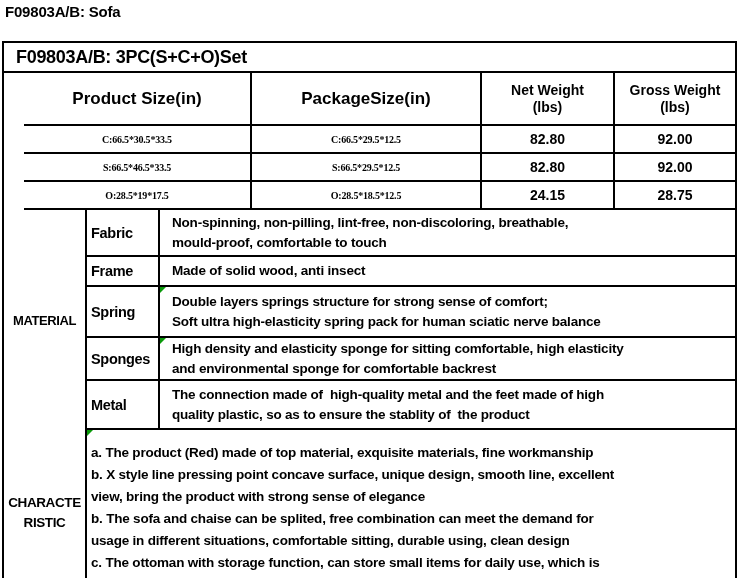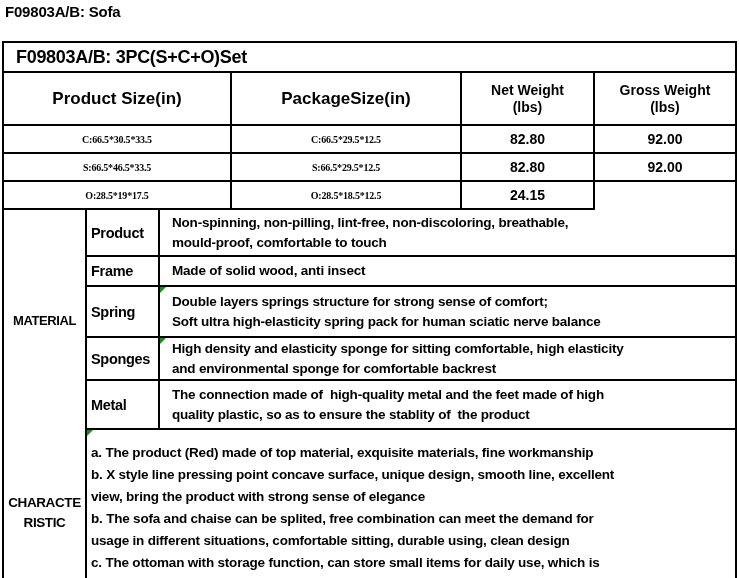--- a/index.html
+++ b/index.html
@@ -19,20 +19,21 @@
   }
   .set-header {
     height: 30px; border-bottom: 2px solid #000;
     display: flex; align-items: center; padding-left: 12px;
     font-size: 18px; letter-spacing: -0.3px;
   }
   .size-grid {
     display: grid;
     grid-template-columns: 228px 230px 133px 1fr;
     grid-template-rows: 53px 28px 28px 28px;
+    margin-left: 20px;
   }
   .cell {
     border-right: 2px solid #000; border-bottom: 2px solid #000;
     display: flex; align-items: center; justify-content: center;
     text-align: center;
   }
   .cell.last-col { border-right: none; }
   .hdr-big { font-size: 17px; }
   .hdr-small { font-size: 14px; line-height: 17px; white-space: pre-line; }
   .size-val { font-size: 10px; letter-spacing: -0.2px; font-family: Liberation Serif, serif; }
@@ -102,26 +103,27 @@
     <div class="cell wt-val last-col">92.00</div>
 
     <div class="cell size-val">S:66.5*46.5*33.5</div>
     <div class="cell size-val">S:66.5*29.5*12.5</div>
     <div class="cell wt-val">82.80</div>
     <div class="cell wt-val last-col">92.00</div>
 
     <div class="cell size-val">O:28.5*19*17.5</div>
     <div class="cell size-val">O:28.5*18.5*12.5</div>
     <div class="cell wt-val">24.15</div>
+    <div class="cell wt-val last-col">28.75</div>
   </div>
 
   <div class="mat-grid">
     <div class="mat-label">MATERIAL</div>
 
-    <div class="mat-name" style="grid-column:2">Product</div>
+    <div class="mat-name" style="grid-column:2">Fabric</div>
     <div class="mat-desc">Non-spinning, non-pilling, lint-free, non-discoloring, breathable,
 mould-proof, comfortable to touch</div>
 
     <div class="mat-name" style="grid-column:2">Frame</div>
     <div class="mat-desc">Made of solid wood, anti insect</div>
 
     <div class="mat-name" style="grid-column:2">Spring</div>
     <div class="mat-desc"><span class="flag" style="border-top-color: rgb(10, 154, 10);"></span><span>Double layers springs structure for strong sense of comfort;
 Soft ultra high-elasticity spring pack for human sciatic nerve balance</span></div>
 

